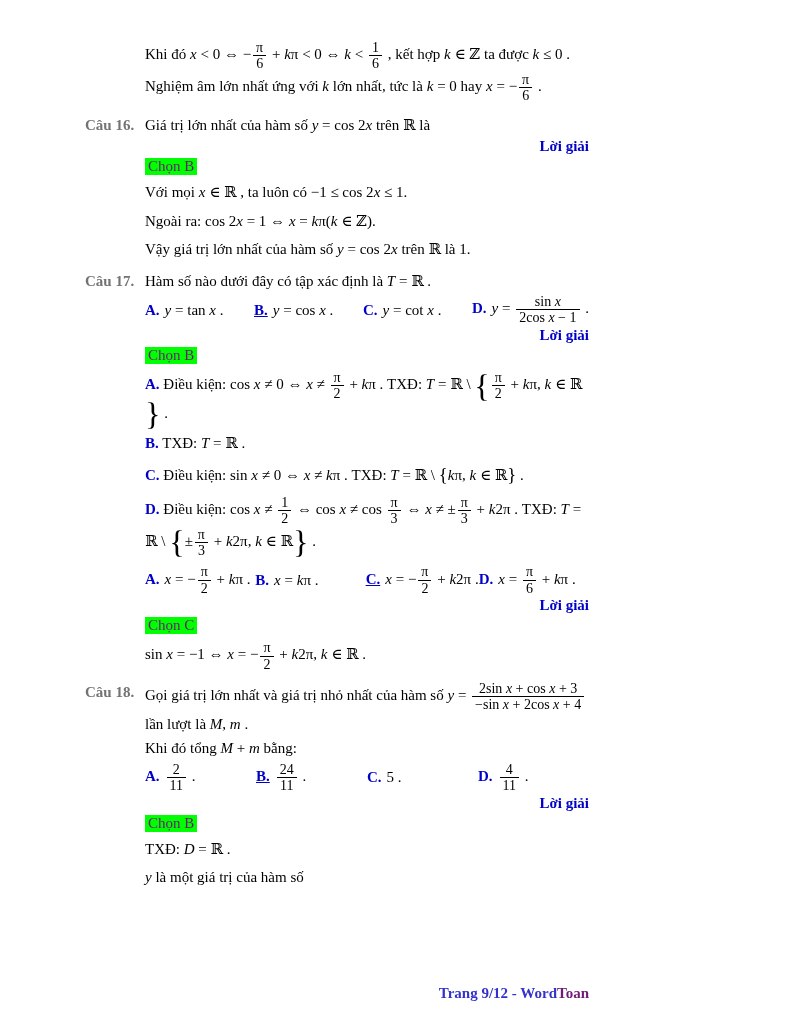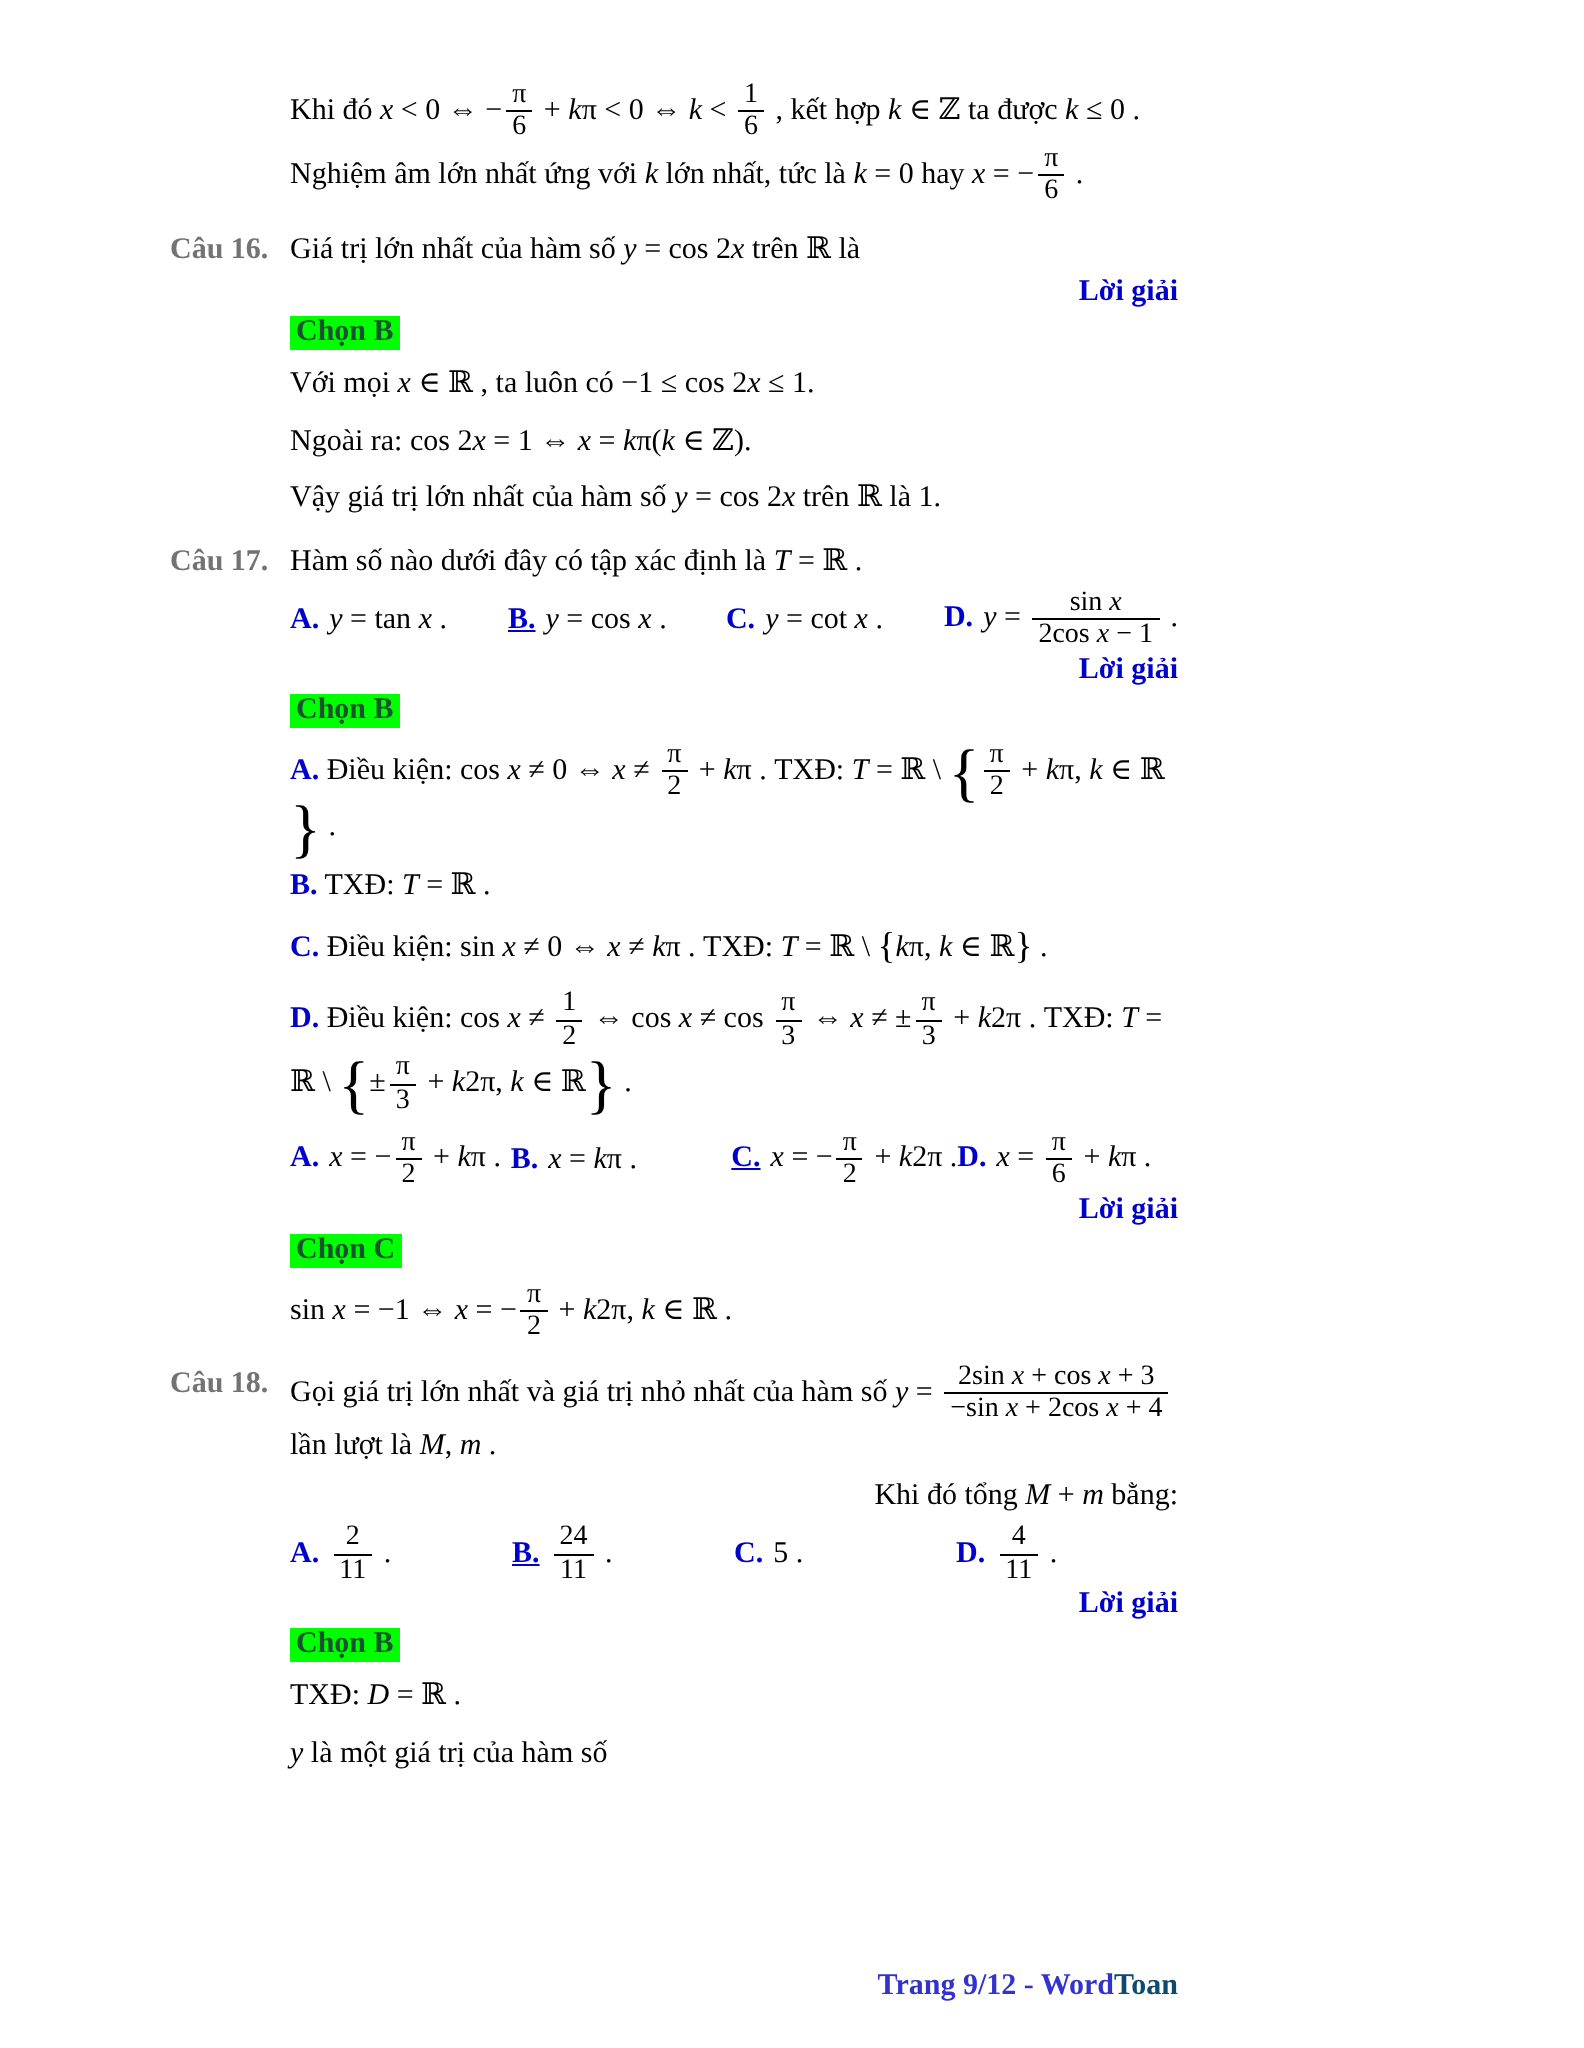--- a/index.html
+++ b/index.html
@@ -11,34 +11,34 @@
   .q-head{display:flex;margin:9px 0 2px 0;line-height:1.5;}
   .q-label{flex:0 0 60px;color:#737373;font-weight:bold;}
   .q-text{flex:1;}
   .options{display:grid;grid-template-columns:1fr 1fr 1fr 1fr;margin:2px 0 0 60px;
            line-height:1.5;align-items:center;}
   .option{white-space:nowrap;}
   .opt-label{color:#0000C8;font-weight:bold;margin-right:5px;}
   .opt-label.u{text-decoration:underline;}
   .loigiai{margin:1px 0 1px 60px;text-align:right;color:#0000C8;font-weight:bold;}
   .chon-row{margin:3px 0 4px 60px;}
-  .chon{background:#00FF00;color:#14532d;font-weight:bold;padding:0 3px;display:inline-block;}
+  .chon{background:#00FF00;color:#701a75;font-weight:normal;padding:0 3px;display:inline-block;}
   .sol-par{margin:6px 0 6px 60px;line-height:1.5;}
   .sol-label{color:#0000C8;font-weight:bold;}
   .mi{font-style:italic;}
   .frac{display:inline-block;vertical-align:middle;text-align:center;line-height:1.1;
         margin:0 2px;font-size:14px;}
   .frac .num{display:block;border-bottom:1px solid #000;padding:0 3px;}
   .frac .den{display:block;padding:0 3px;}
   .brM{font-size:125%;vertical-align:-1px;}
   .brL{font-size:215%;font-weight:normal;vertical-align:middle;line-height:0.75;display:inline-block;}
   .footer{position:absolute;right:82px;bottom:22px;font-weight:bold;font-size:15px;
           font-family:"Liberation Serif","DejaVu Serif",serif;}
   .fblue{color:#3333CC;}
-  .fred{color:#0c4a6e;}
+  .fred{color:#701a75;}
 </style>
 </head>
 <body>
 
 <div class="page">
   <div class="content">
     <p class="par">Khi đó <span class="mi">x</span> &lt; 0 ⇔ −<span class="frac"><span class="num">π</span><span class="den">6</span></span> + <span class="mi">k</span>π &lt; 0 ⇔ <span class="mi">k</span> &lt; <span class="frac"><span class="num">1</span><span class="den">6</span></span> , kết hợp <span class="mi">k</span> ∈ ℤ ta được <span class="mi">k</span> ≤ 0 . Nghiệm âm lớn nhất ứng với <span class="mi">k</span> lớn nhất, tức là <span class="mi">k</span> = 0 hay <span class="mi">x</span> = −<span class="frac"><span class="num">π</span><span class="den">6</span></span> .</p>
     <div id="questions">
         <div class="question">
           <div class="q-head">
@@ -78,21 +78,21 @@
           </div>
           <div class="loigiai">Lời giải</div>
           <div class="chon-row"><span class="chon">Chọn C</span></div>
           <p class="sol-par">sin <span class="mi">x</span> = −1 ⇔ <span class="mi">x</span> = −<span class="frac"><span class="num">π</span><span class="den">2</span></span> + <span class="mi">k</span>2π, <span class="mi">k</span> ∈ ℝ .</p>
         </div>
         <div class="question">
           <div class="q-head">
             <span class="q-label">Câu 18.</span>
             <span class="q-text">Gọi giá trị lớn nhất và giá trị nhỏ nhất của hàm số <span class="mi">y</span> = <span class="frac"><span class="num">2sin <span class="mi">x</span> + cos <span class="mi">x</span> + 3</span><span class="den">−sin <span class="mi">x</span> + 2cos <span class="mi">x</span> + 4</span></span> lần lượt là <span class="mi">M</span>, <span class="mi">m</span> .</span>
           </div>
-          <p class="par" style="margin: 0px 0px 2px 60px; text-align: right;">Khi đó tổng <span class="mi">M</span> + <span class="mi">m</span> bằng:</p>
+          <p class="par" style="margin: 0px 0px 2px 60px;">Khi đó tổng <span class="mi">M</span> + <span class="mi">m</span> bằng:</p>
           <div class="options">
             <div class="option"><span class="opt-label">A.</span><span><span class="frac"><span class="num">2</span><span class="den">11</span></span> .</span></div>
             <div class="option"><span class="opt-label u">B.</span><span><span class="frac"><span class="num">24</span><span class="den">11</span></span> .</span></div>
             <div class="option"><span class="opt-label">C.</span><span>5 .</span></div>
             <div class="option"><span class="opt-label">D.</span><span><span class="frac"><span class="num">4</span><span class="den">11</span></span> .</span></div>
           </div>
           <div class="loigiai">Lời giải</div>
           <div class="chon-row"><span class="chon">Chọn B</span></div>
           <p class="sol-par">TXĐ: <span class="mi">D</span> = ℝ .</p>
           <p class="sol-par"><span class="mi">y</span> là một giá trị của hàm số</p>

